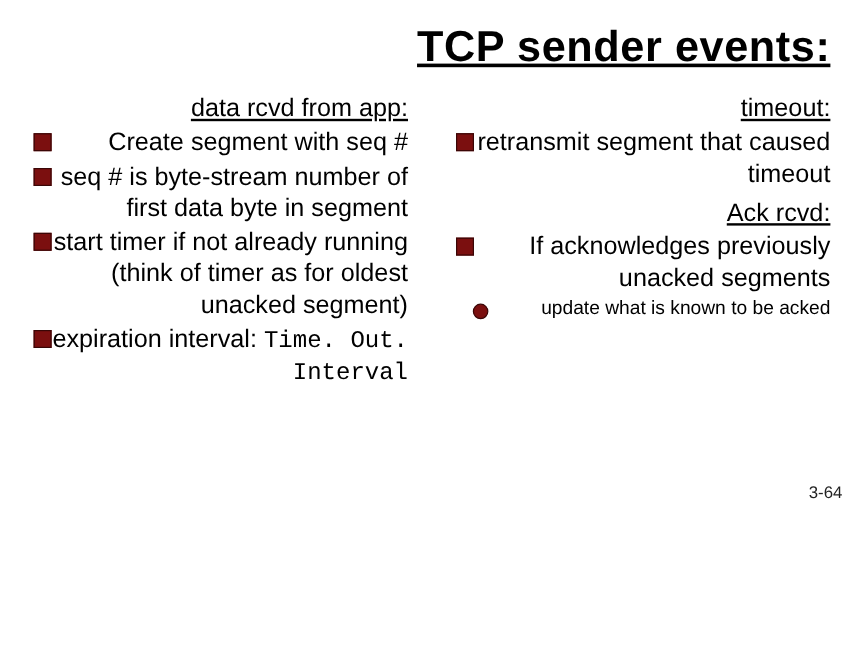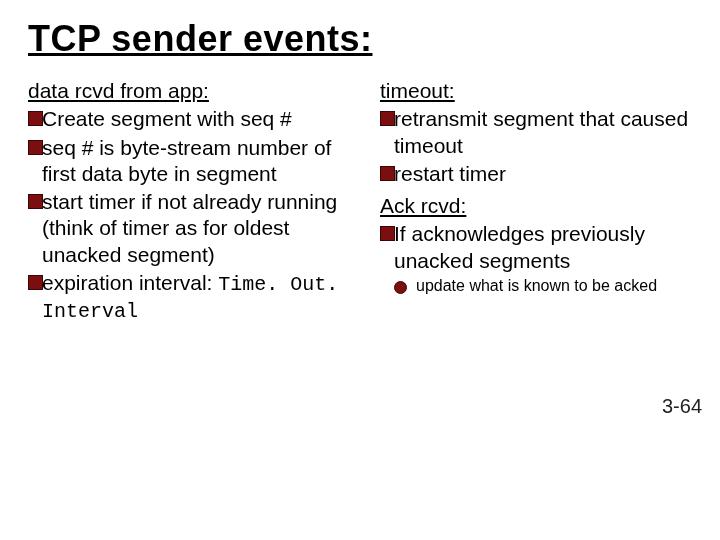--- a/index.html
+++ b/index.html
@@ -10,20 +10,21 @@
     background: #fff;
     font-family: "Comic Sans MS", "Comic Sans", cursive, sans-serif;
     color: #000;
   }
   .slide {
     box-sizing: border-box;
     width: 720px;
     height: 428px;
     padding: 18px 28px 12px 28px;
     position: relative;
+    text-align: right;
   }
   .title {
     font-size: 36px;
     text-decoration: underline;
     margin: 0 0 18px 0;
     letter-spacing: 0.5px;
   }
   .cols {
     display: flex;
     gap: 40px;
@@ -86,21 +87,21 @@
   }
   .mono {
     font-family: "Courier New", Courier, monospace;
     font-size: 20px;
   }
   .pagenum {
     position: absolute;
     right: 18px;
     bottom: 10px;
     font-family: Arial, Helvetica, sans-serif;
-    font-size: 20px;
+    font-size: 14px;
     color: #222;
   }
 </style>
 </head>
 <body>
 
 <div class="slide">
 
   <h1 class="title">TCP sender events:</h1>
 
@@ -116,21 +117,20 @@
           <span>expiration interval: </span>
           <span class="mono">Time. Out. Interval</span>
         </li>
       </ul>
     </div>
 
     <div class="col">
       <p class="sec-heading">timeout:</p>
       <ul class="bullets">
         <li><span>retransmit segment that caused timeout</span></li>
-        <li><span>restart timer</span></li>
       </ul>
 
       <p class="sec-heading tight-top">Ack rcvd:</p>
       <ul class="bullets">
         <li>
           <span>If acknowledges previously unacked segments</span>
           <ul class="subbullets">
             <li><span>update what is known to be acked</span></li>
           </ul>
         </li>

